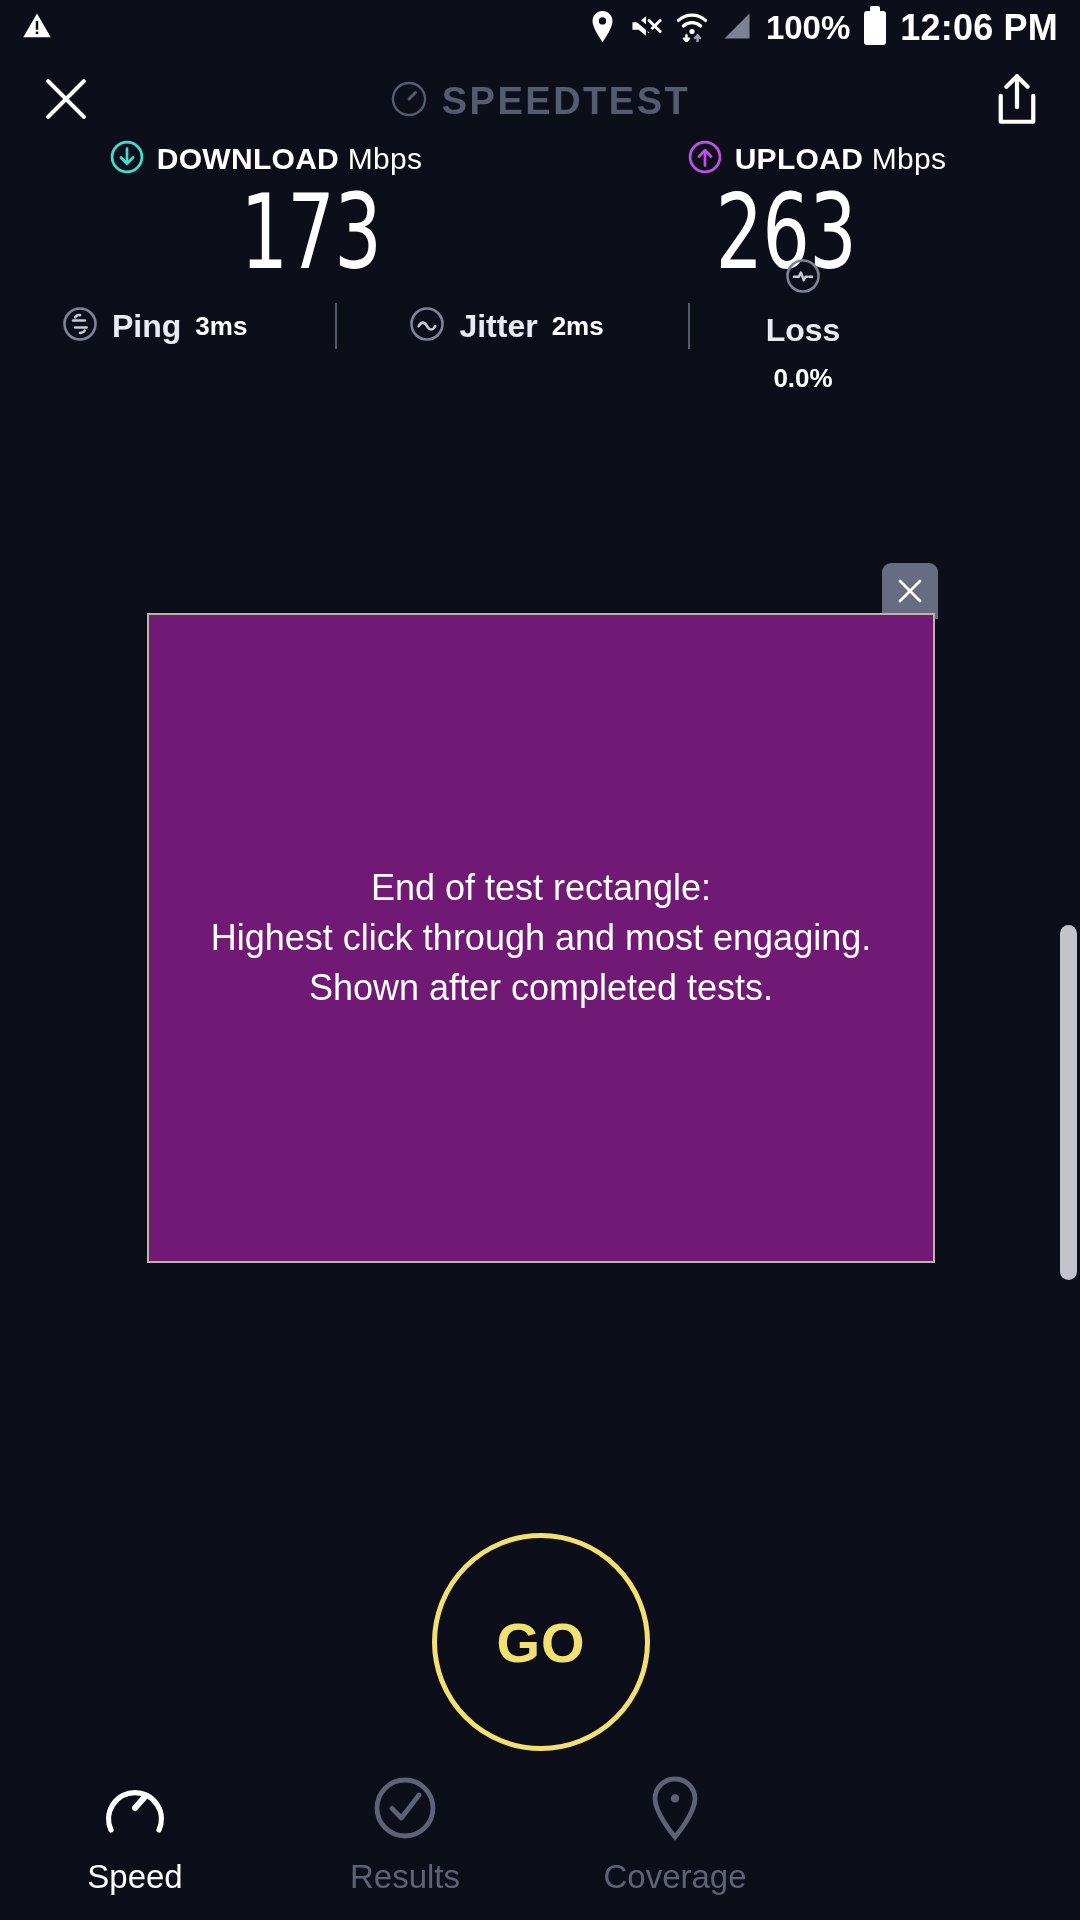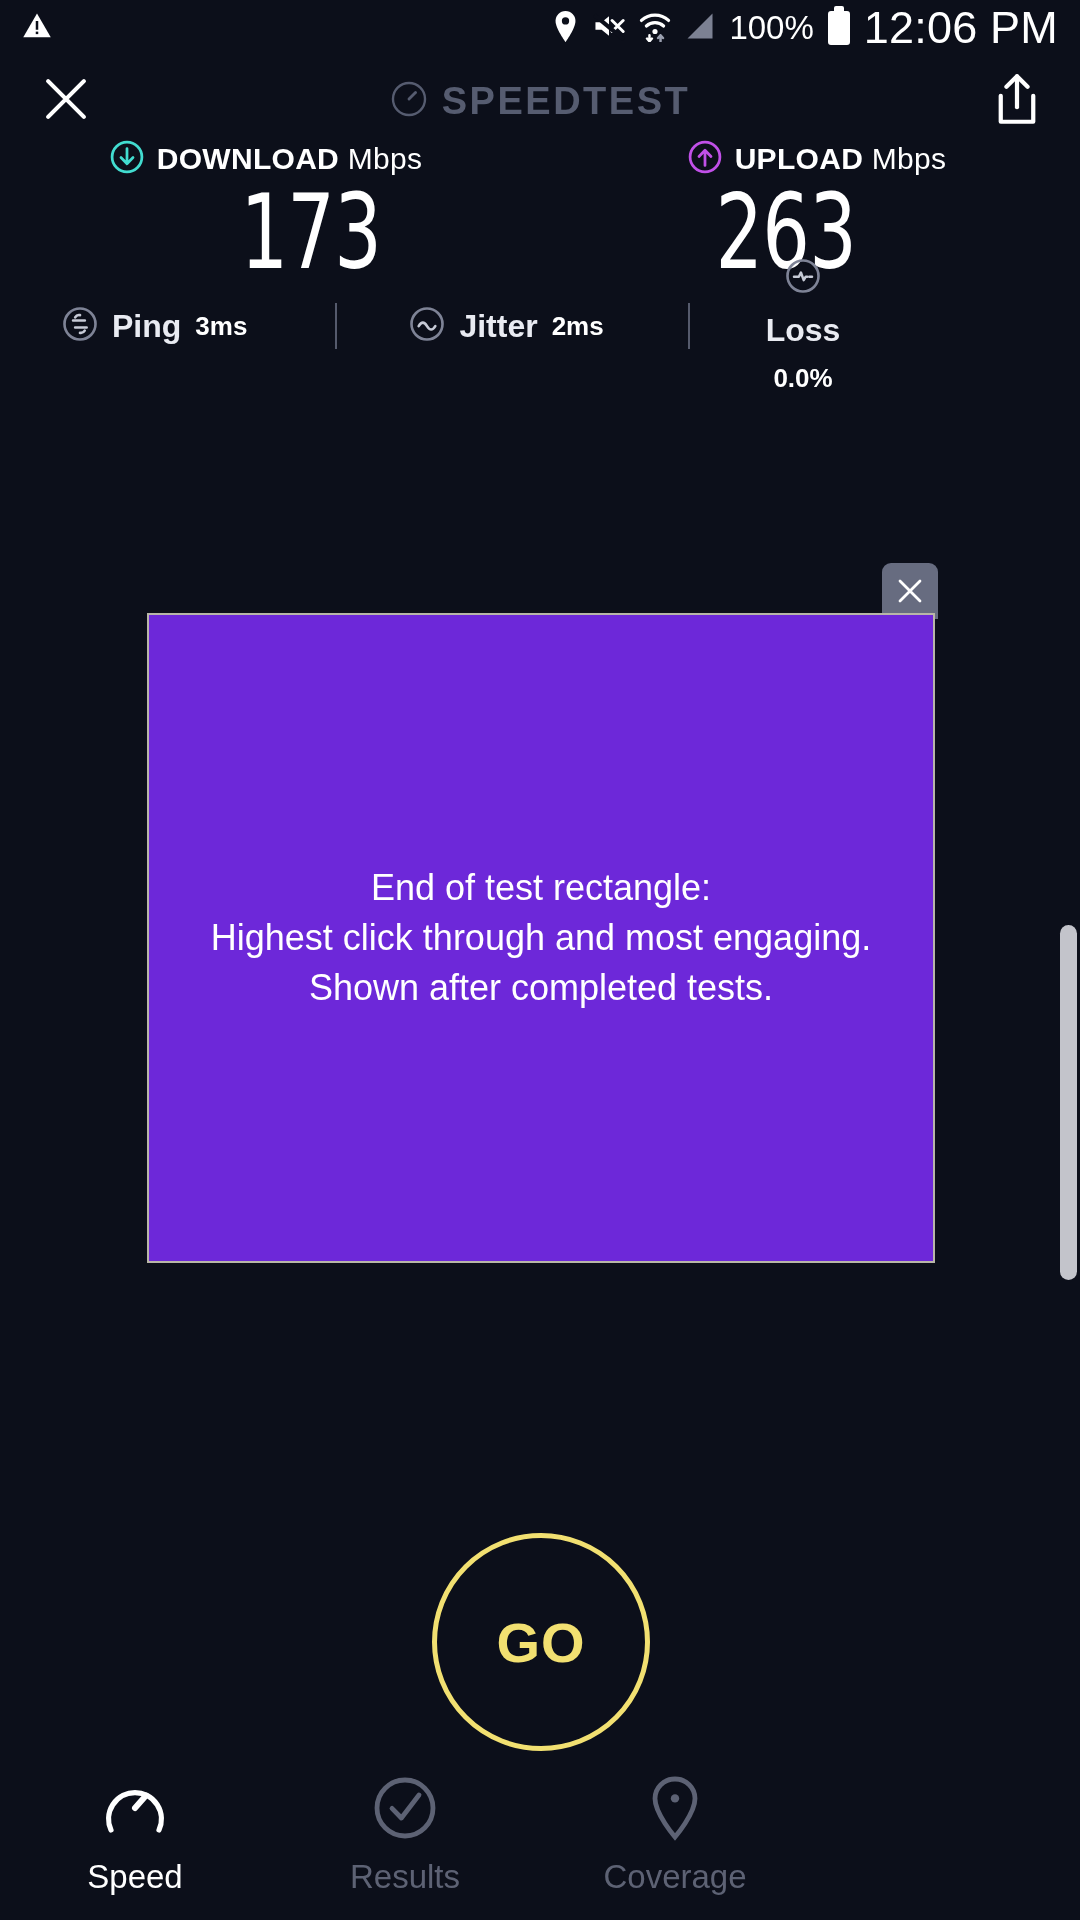--- a/index.html
+++ b/index.html
@@ -11,22 +11,22 @@
   }
   #app { position:relative; width:1080px; height:1920px; background:#0c0f1a; }
 
   
   .statusbar {
     position:absolute; top:0; left:0; width:1080px; height:56px;
     display:flex; align-items:center; padding:0 22px;
     color:#ffffff;
   }
   .sb-left { display:flex; align-items:center; gap:12px; }
-  .sb-right { margin-left:auto; display:flex; align-items:center; gap:14px; }
-  .sb-time { font-size:45px; letter-spacing:.2px; color:#ffffff; }
+  .sb-right { margin-left:auto; display:flex; align-items:center; gap:14px;font-weight:bold; }
+  .sb-time { font-size:36px; letter-spacing:.2px; color:#ffffff; }
   .sb-batt-pct { font-size:33px; color:#ffffff; }
   .batt-shape {
     width:22px; height:34px; border:3px solid #ffffff; border-radius:3px;
     position:relative; background:#ffffff;
   }
   .batt-shape:before{
     content:""; position:absolute; top:-8px; left:50%; transform:translateX(-50%);
     width:10px; height:5px; background:#ffffff; border-radius:2px 2px 0 0;
   }
 
@@ -76,21 +76,21 @@
   .m-loss { margin-left:76px;flex-direction:column; }
 
   
   .ad-close {
     position:absolute; left:882px; top:563px; width:56px; height:56px;
     background:#676c80; border-radius:9px 9px 0 0;
     display:flex; align-items:center; justify-content:center;
   }
   .ad-rect {
     position:absolute; left:147px; top:613px; width:788px; height:650px;
-    background:#6d28d9; border:2px solid #b9b6a8;
+    background:#701a75; border:2px solid #b9b6a8;
     display:flex; align-items:center; justify-content:center;
   }
   .ad-text {
     color:#ffffff; font-size:36px; line-height:1.38; text-align:center;
     font-family:"Liberation Sans", sans-serif;
   }
   .scrollbar {
     position:absolute; right:3px; top:925px; width:17px; height:355px;
     background:#c3c4cb; border-radius:9px;
   }

